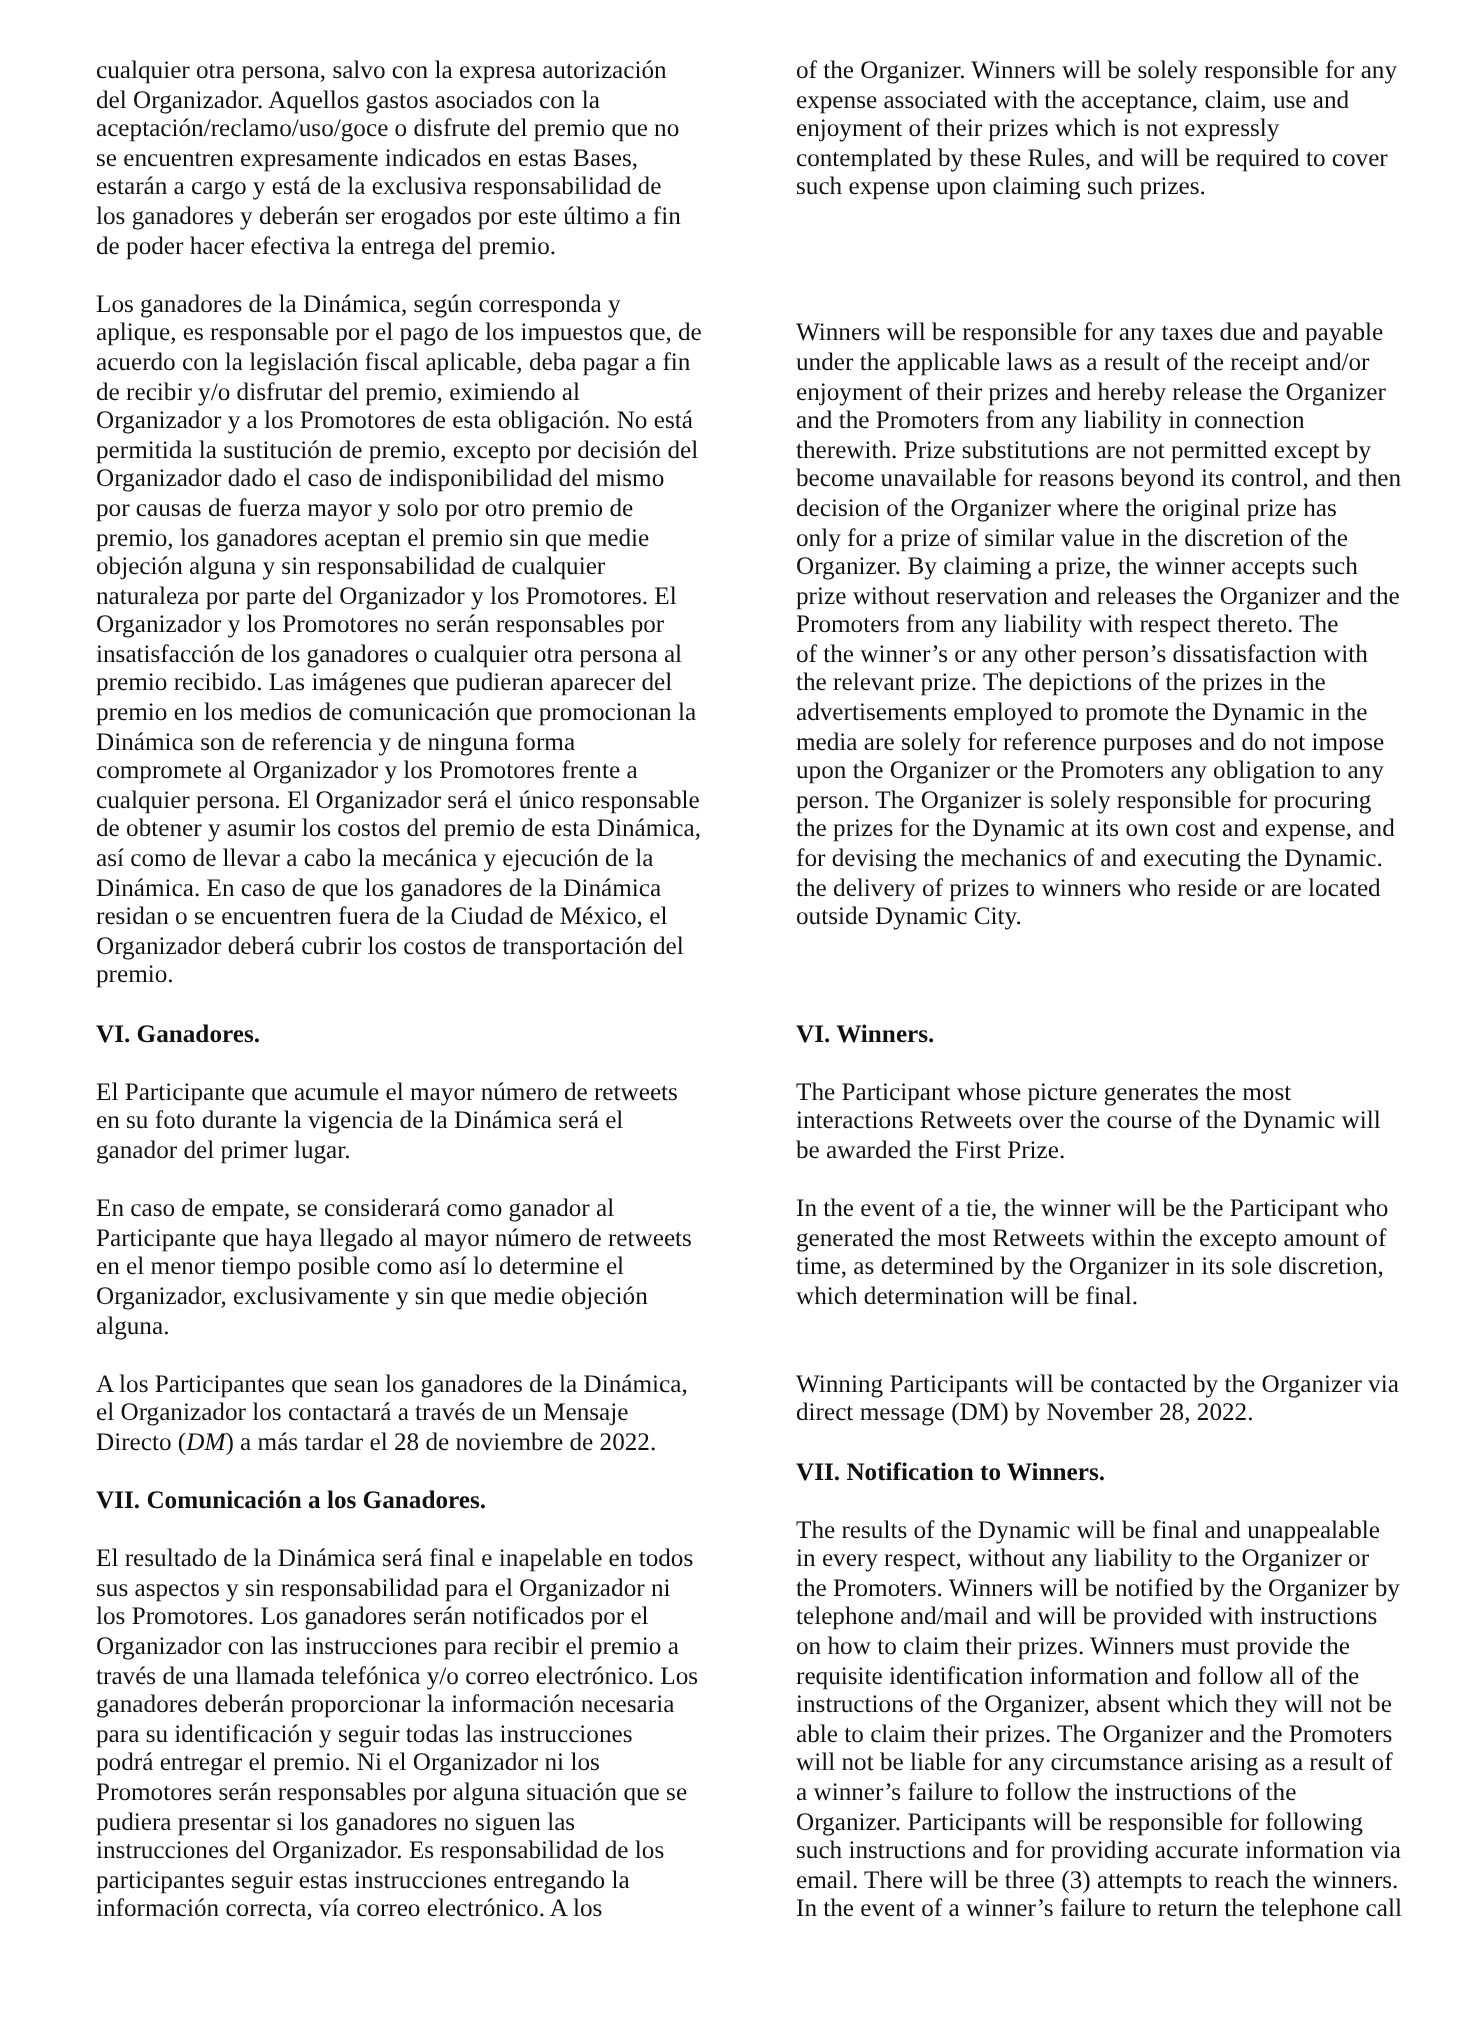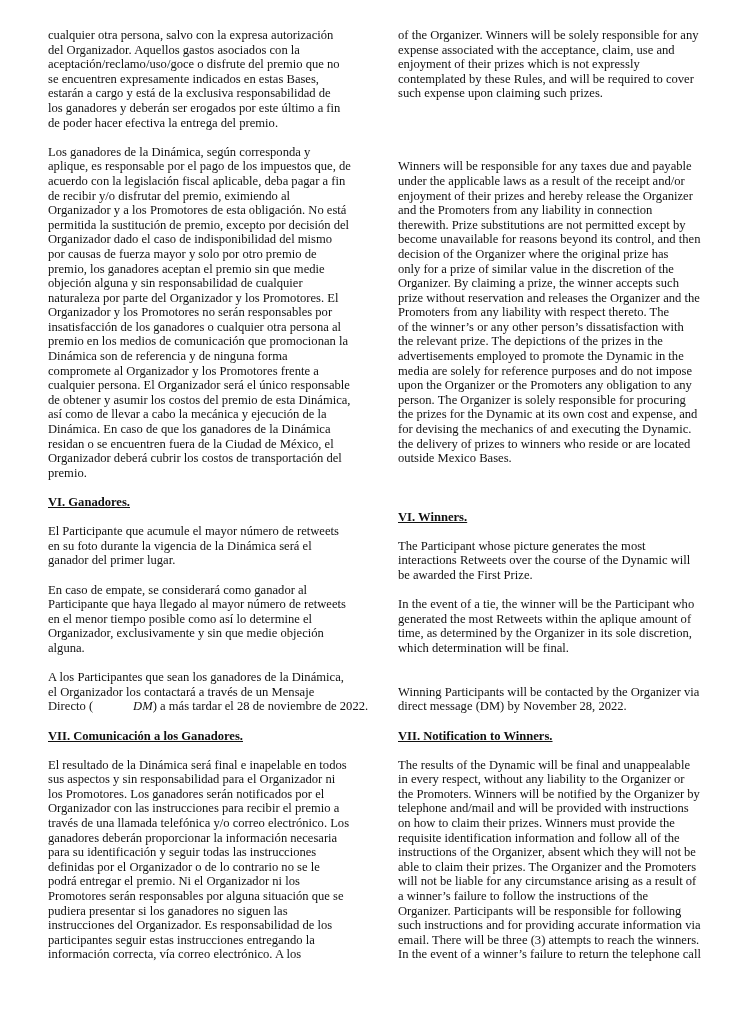--- a/index.html
+++ b/index.html
@@ -2,24 +2,24 @@
 <html><head>
 <meta charset="utf-8">
 <style>
   html, body { margin:0; padding:0; background:#ffffff; }
   body { width:730px; height:1010px; position:relative; overflow:hidden;
          font-family:"Liberation Serif", "DejaVu Serif", serif; color:#111; }
   .col { position:absolute; top:28px; }
   .col.left { left:48px; width:320px; }
   .col.right { left:398px; width:320px; }
   .line { font-size:12.6px; line-height:14.6px; height:14.6px; white-space:nowrap; }
-  .heading { font-weight:bold;text-decoration:underline; }
+  .heading { font-weight:bold; }
   .gap { height:14.6px; }
   .gap2 { height:29.2px; }
-  em { font-style:italic;margin-left:40px; }
+  em { font-style:italic; }
 </style>
 </head>
 <body>
 
 <div class="col left" id="col-left">
     <div>
       <div class="line">cualquier otra persona, salvo con la expresa autorización</div>
       <div class="line">del Organizador. Aquellos gastos asociados con la</div>
       <div class="line">aceptación/reclamo/uso/goce o disfrute del premio que no</div>
       <div class="line">se encuentren expresamente indicados en estas Bases,</div>
@@ -35,20 +35,21 @@
       <div class="line">de recibir y/o disfrutar del premio, eximiendo al</div>
       <div class="line">Organizador y a los Promotores de esta obligación. No está</div>
       <div class="line">permitida la sustitución de premio, excepto por decisión del</div>
       <div class="line">Organizador dado el caso de indisponibilidad del mismo</div>
       <div class="line">por causas de fuerza mayor y solo por otro premio de</div>
       <div class="line">premio, los ganadores aceptan el premio sin que medie</div>
       <div class="line">objeción alguna y sin responsabilidad de cualquier</div>
       <div class="line">naturaleza por parte del Organizador y los Promotores. El</div>
       <div class="line">Organizador y los Promotores no serán responsables por</div>
       <div class="line">insatisfacción de los ganadores o cualquier otra persona al</div>
+      <div class="line">premio recibido. Las imágenes que pudieran aparecer del</div>
       <div class="line">premio en los medios de comunicación que promocionan la</div>
       <div class="line">Dinámica son de referencia y de ninguna forma</div>
       <div class="line">compromete al Organizador y los Promotores frente a</div>
       <div class="line">cualquier persona. El Organizador será el único responsable</div>
       <div class="line">de obtener y asumir los costos del premio de esta Dinámica,</div>
       <div class="line">así como de llevar a cabo la mecánica y ejecución de la</div>
       <div class="line">Dinámica. En caso de que los ganadores de la Dinámica</div>
       <div class="line">residan o se encuentren fuera de la Ciudad de México, el</div>
       <div class="line">Organizador deberá cubrir los costos de transportación del</div>
       <div class="line">premio.</div>
@@ -83,21 +84,20 @@
     </div>
     <div class="gap"></div>
     <div>
       <div class="line">El resultado de la Dinámica será final e inapelable en todos</div>
       <div class="line">sus aspectos y sin responsabilidad para el Organizador ni</div>
       <div class="line">los Promotores. Los ganadores serán notificados por el</div>
       <div class="line">Organizador con las instrucciones para recibir el premio a</div>
       <div class="line">través de una llamada telefónica y/o correo electrónico. Los</div>
       <div class="line">ganadores deberán proporcionar la información necesaria</div>
       <div class="line">para su identificación y seguir todas las instrucciones</div>
-      <div class="line">definidas por el Organizador o de lo contrario no se le</div>
       <div class="line">podrá entregar el premio. Ni el Organizador ni los</div>
       <div class="line">Promotores serán responsables por alguna situación que se</div>
       <div class="line">pudiera presentar si los ganadores no siguen las</div>
       <div class="line">instrucciones del Organizador. Es responsabilidad de los</div>
       <div class="line">participantes seguir estas instrucciones entregando la</div>
       <div class="line">información correcta, vía correo electrónico. A los</div>
     </div>
   </div>
 <div class="col right" id="col-right">
     <div>
@@ -123,37 +123,37 @@
       <div class="line">Promoters from any liability with respect thereto. The</div>
       <div class="line">of the winner’s or any other person’s dissatisfaction with</div>
       <div class="line">the relevant prize. The depictions of the prizes in the</div>
       <div class="line">advertisements employed to promote the Dynamic in the</div>
       <div class="line">media are solely for reference purposes and do not impose</div>
       <div class="line">upon the Organizer or the Promoters any obligation to any</div>
       <div class="line">person. The Organizer is solely responsible for procuring</div>
       <div class="line">the prizes for the Dynamic at its own cost and expense, and</div>
       <div class="line">for devising the mechanics of and executing the Dynamic.</div>
       <div class="line">the delivery of prizes to winners who reside or are located</div>
-      <div class="line">outside Mexico Bases.</div>
+      <div class="line">outside Dynamic City.</div>
     </div>
     <div class="gap2"></div>
     <div class="gap"></div>
     <div>
       <div class="line heading">VI. Winners.</div>
     </div>
     <div class="gap"></div>
     <div>
       <div class="line">The Participant whose picture generates the most</div>
       <div class="line">interactions Retweets over the course of the Dynamic will</div>
       <div class="line">be awarded the First Prize.</div>
     </div>
     <div class="gap"></div>
     <div>
       <div class="line">In the event of a tie, the winner will be the Participant who</div>
-      <div class="line">generated the most Retweets within the aplique amount of</div>
+      <div class="line">generated the most Retweets within the excepto amount of</div>
       <div class="line">time, as determined by the Organizer in its sole discretion,</div>
       <div class="line">which determination will be final.</div>
     </div>
     <div class="gap2"></div>
     <div>
       <div class="line">Winning Participants will be contacted by the Organizer via</div>
       <div class="line">direct message (DM) by November 28, 2022.</div>
     </div>
     <div class="gap"></div>
     <div>

